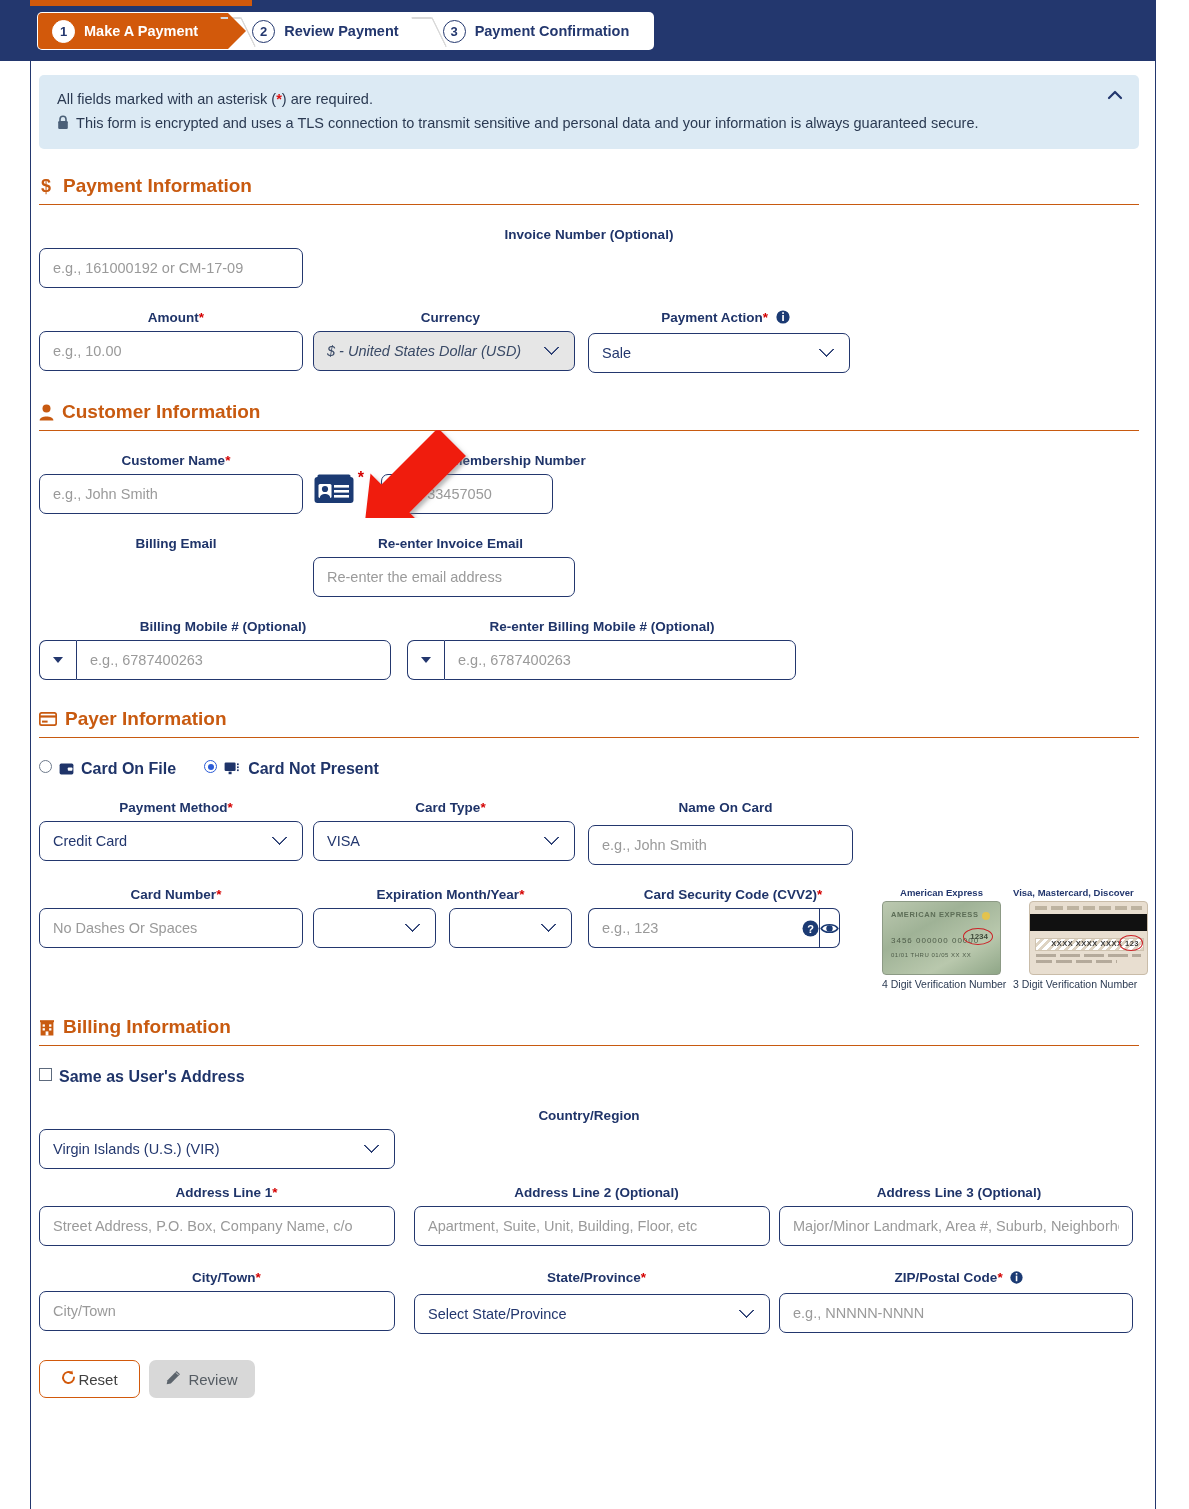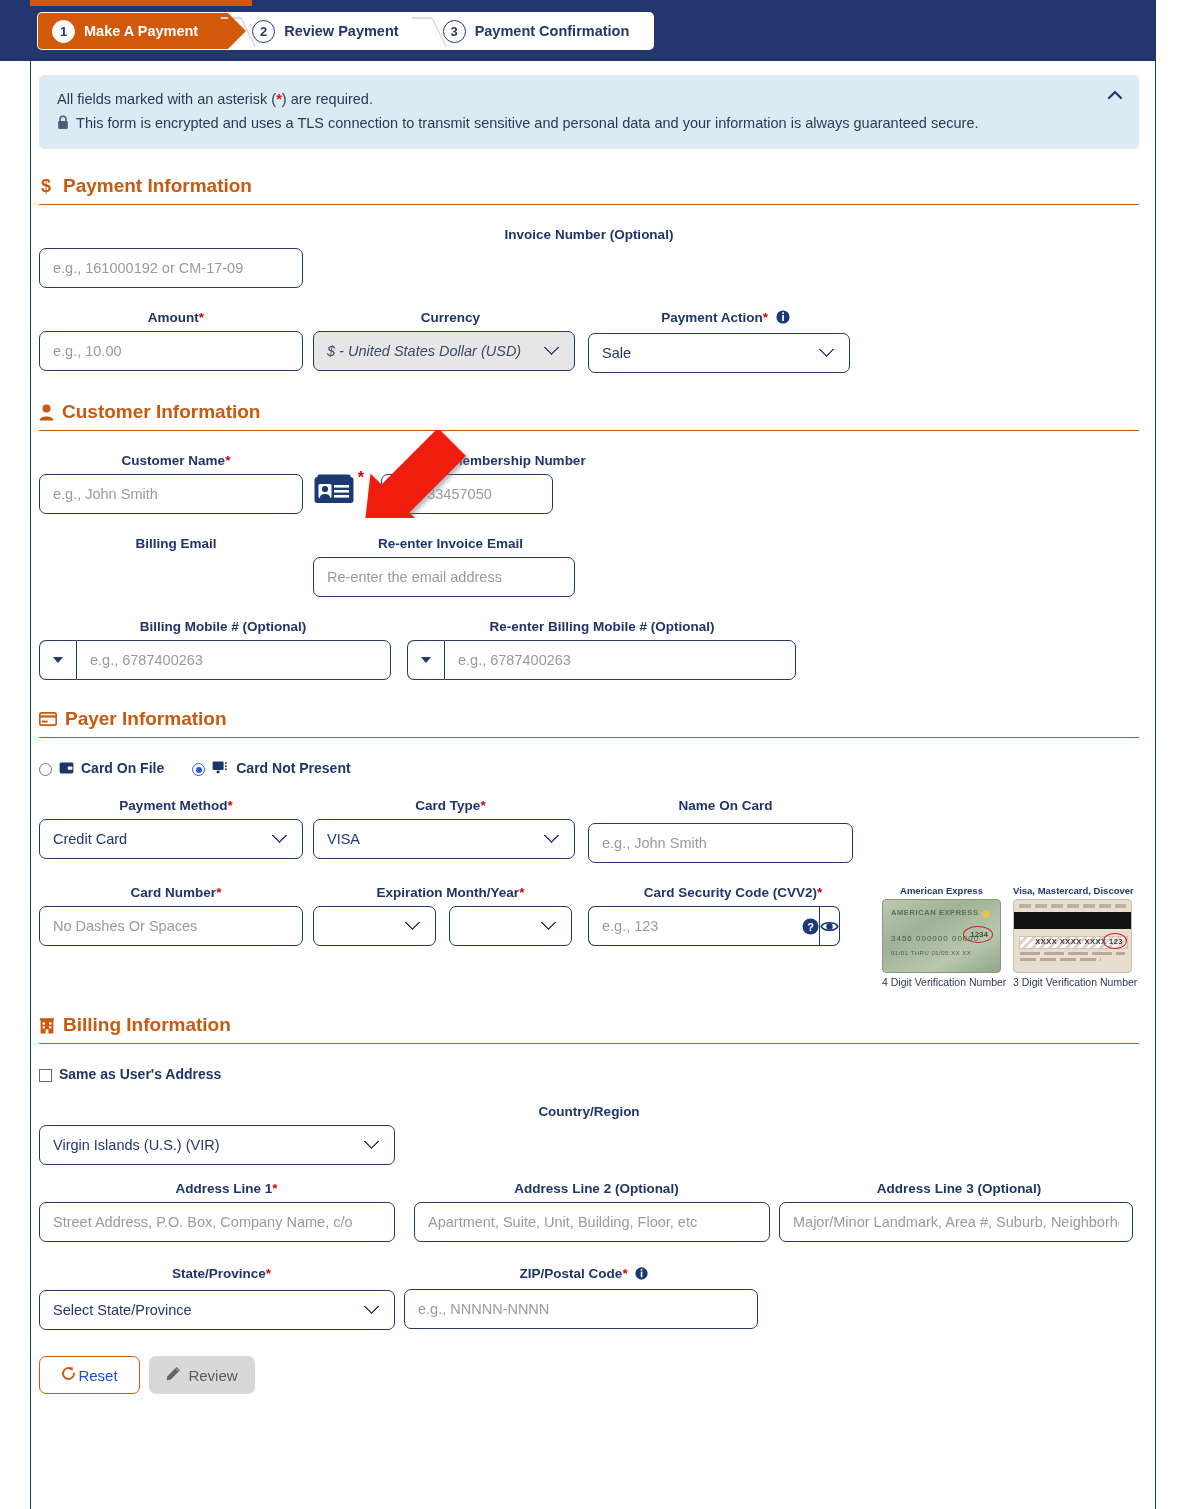--- a/index.html
+++ b/index.html
@@ -140,21 +140,21 @@
   }
   .phone-num{
     flex:1; height:40px;
     border:1.3px solid #23376e; border-radius:0 7px 7px 0;
     padding:0 13px; font-size:14.5px; outline:none;
     font-family:"Liberation Sans", sans-serif; color:#23376e;
   }
   .phone-num::placeholder{ color:#9a9a9a; }
   .caret-sm{ width:0;height:0;border-left:5px solid transparent;border-right:5px solid transparent;border-top:6px solid #23376e; }
 
-  .radio-row{ display:flex; align-items:flex-end; gap:7px; font-size:14px; font-weight:bold; }
+  .radio-row{ display:flex; align-items:flex-start; gap:7px; font-size:16px; font-weight:bold; }
   .rd{
     width:13px; height:13px; border-radius:50%; border:1.4px solid #6f7b8c;
     display:inline-block; position:relative; background:#fff; cursor:pointer; flex:0 0 auto;
   }
   .rd.on{ border-color:#2a5bd7; }
   .rd.on:after{
     content:""; position:absolute; left:2.5px; top:2.5px; width:6px; height:6px;
     border-radius:50%; background:#2a5bd7;
   }
   .chk{
@@ -187,37 +187,37 @@
   .amex{
     background:linear-gradient(150deg,#bcc9b0 0%,#9fb296 35%,#b9c8ad 70%,#8fa687 100%);
     border:1px solid #8c9a85;
   }
   .amex .brand{ position:absolute; left:8px; top:8px; font-size:7.5px; font-weight:bold; color:#5c6d56; letter-spacing:.6px; }
   .amex .dots{ position:absolute; left:8px; top:34px; font-size:8px; color:#4e5c49; letter-spacing:1px; }
   .amex .sub{ position:absolute; left:8px; top:50px; font-size:6px; color:#4e5c49; letter-spacing:.5px; }
   .amex .cid{ position:absolute; right:12px; top:30px; font-size:8px; color:#3e4a3a; font-weight:bold; }
   .amex .circ{ position:absolute; right:7px; top:26px; width:30px; height:17px; border:1.6px solid #cc2026; border-radius:50%; }
   .amex .logo{ position:absolute; right:10px; top:10px; width:8px; height:8px; border-radius:50%; background:#e3c34d; }
-  .vmc{ background:#e8ded0; border:1px solid #c9bca9; }
+  .vmc{ background:#e8ded0; border:1px solid #c9bca9;margin-left:16px; }
   .vmc .topline{ position:absolute; left:5px; top:4px; right:5px; height:4px; background:repeating-linear-gradient(90deg,#b3a894 0 12px, transparent 12px 16px); opacity:.8;}
   .vmc .stripe{ position:absolute; left:0; top:12px; width:100%; height:17px; background:#111; }
   .vmc .sign{ position:absolute; left:5px; top:36px; width:109px; height:13px;
     background:repeating-linear-gradient(135deg,#ffffff 0 3px,#ded3c2 3px 6px); border:1px solid #cfc3b0; }
   .vmc .cvvnum{ position:absolute; right:8px; top:37px; font-size:7.5px; font-weight:bold; color:#3a3a3a; letter-spacing:.5px; }
   .vmc .circ{ position:absolute; right:4px; top:33px; width:24px; height:16px; border:1.6px solid #cc2026; border-radius:50%; }
   .vmc .fine{ position:absolute; left:6px; top:52px; right:6px; height:3px;
     background:repeating-linear-gradient(90deg,#9e9384 0 20px, transparent 20px 24px); opacity:.7; }
   .vmc .fine2{ position:absolute; left:6px; top:58px; right:30px; height:3px;
     background:repeating-linear-gradient(90deg,#9e9384 0 16px, transparent 16px 20px); opacity:.7; }
 
   
   .btns{ display:flex; gap:9px; margin:0 8px; }
   .btn-reset{
     width:101px; height:38px; border:1.6px solid #d2590b; border-radius:7px;
-    background:#fff; color:#1d4ed8; font-size:15px;
+    background:#fff; color:#404040; font-size:15px;
     display:flex; align-items:center; justify-content:center; gap:2px;
     cursor:pointer; font-family:"Liberation Sans", sans-serif;
   }
   .btn-review{
     width:106px; height:38px; border:none; border-radius:7px;
     background:#d8d8d8; color:#555c63; font-size:15px;
     display:flex; align-items:center; justify-content:center; gap:7px;
     cursor:pointer; font-family:"Liberation Sans", sans-serif;
   }
 
@@ -553,20 +553,26 @@
         <label class="lbl">Address Line 2 (Optional)</label>
         <input class="fld" style="width: 356px;" placeholder="Apartment, Suite, Unit, Building, Floor, etc">
       </div>
       <div style="width:360px">
         <label class="lbl">Address Line 3 (Optional)</label>
         <input class="fld" style="width: 354px;" placeholder="Major/Minor Landmark, Area #, Suburb, Neighborhood">
       </div>
     </div>
 
     <div class="row" style="margin-top:24px">
+      <div style="width:375px">
+        <label class="lbl">
+          <span>City/Town</span><span class="req">*</span>
+        </label>
+        <input class="fld" style="width: 356px;" placeholder="City/Town">
+      </div>
       <div style="width:365px">
         <label class="lbl">
           <span>State/Province</span><span class="req">*</span>
         </label>
         <select class="fld" style="width:356px; margin-top:3px">
           <option>Select State/Province</option>
         </select>
       </div>
       <div style="width:360px">
         <label class="lbl">

